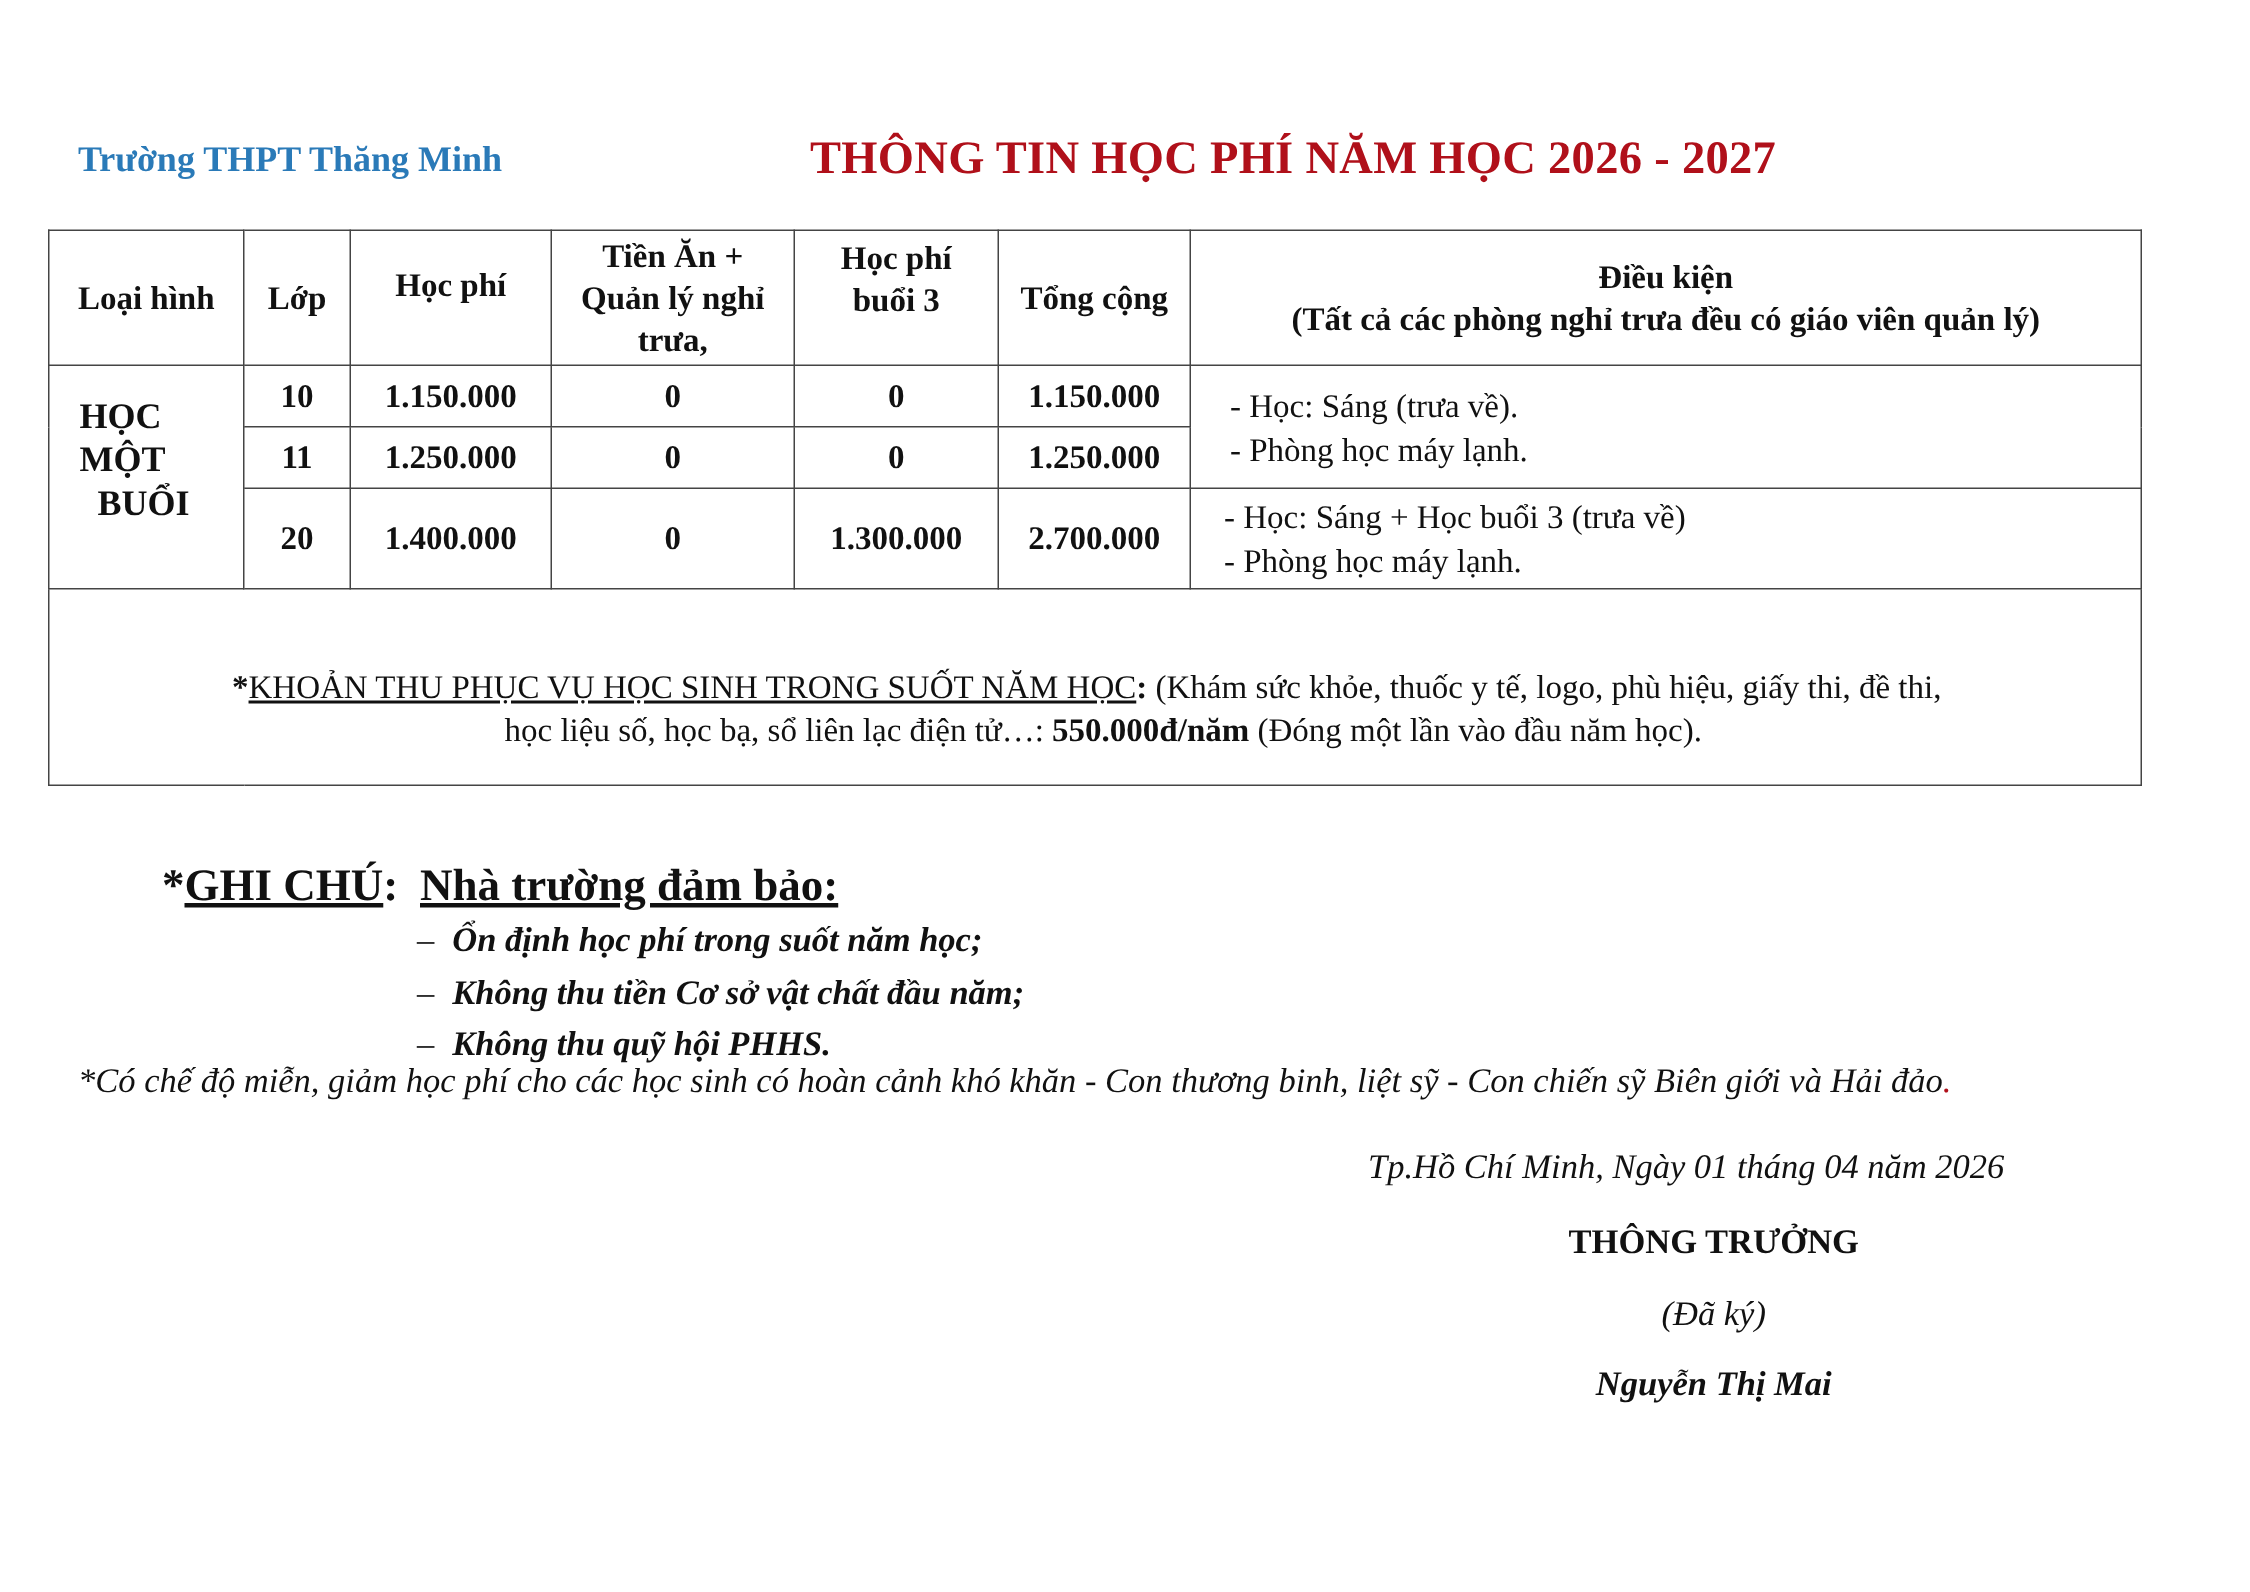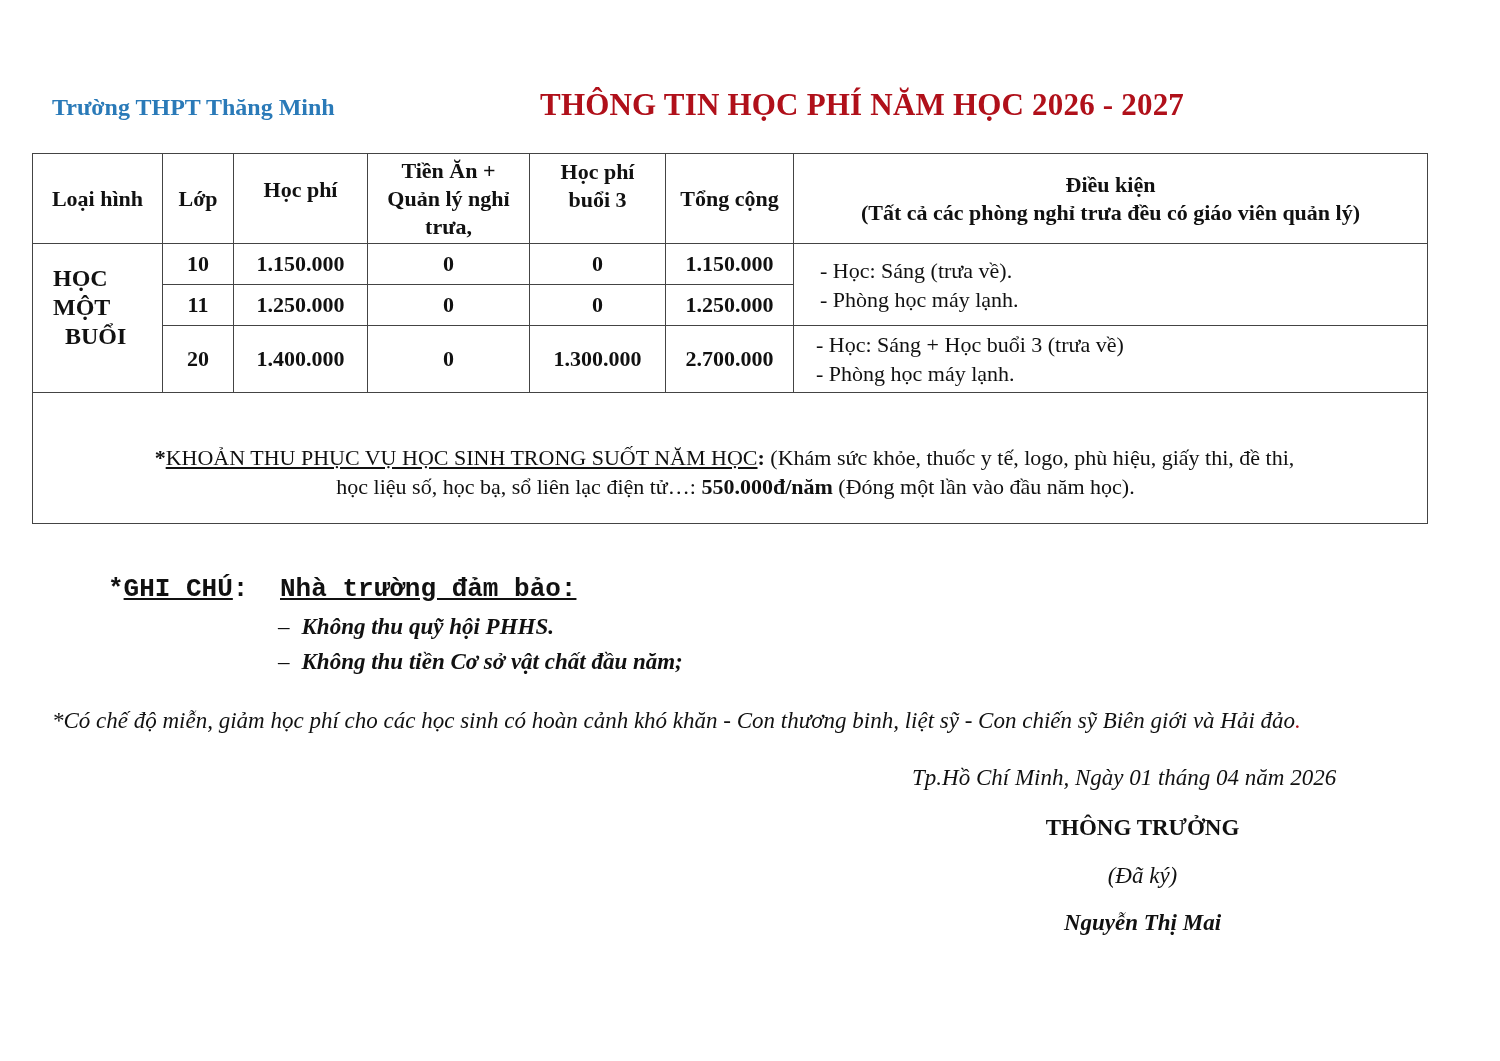--- a/index.html
+++ b/index.html
@@ -38,21 +38,21 @@
   }
   .cond span { display: block; }
   .cond12 { padding-left: 22px !important; }
   .khoan-row td { height: 130px; text-align: left; vertical-align: top; }
   .khoan {
     padding: 28px 20px 0 9px; line-height: 29px;
   }
   .khoan .lbl { font-weight: normal; text-decoration: underline; }
   .khoan .line2 { display: block; padding-left: 22px; }
   .notes {
-    position: absolute; left: 108px; top: 574px; font-size: 26px; font-family: Liberation Mono, monospace;
+    position: absolute; left: 108px; top: 574px; font-size: 30px;
   }
   .notes .head { font-weight: bold; }
   .notes .u { text-decoration: underline; }
   .ghi-chu { display: inline-block; width: 172px; }
   .note-list {
     position: absolute; left: 278px; top: 610px; font-size: 23px;
     font-weight: bold; font-style: italic; line-height: 34.5px;
   }
   .note-list .dash { font-style: normal; font-weight: normal; margin-right: 12px; }
   .exempt {
@@ -147,21 +147,22 @@
       </div>
     </td>
   </tr>
 </tbody>
   </table>
 
 <div class="notes">
   <span class="ghi-chu head"><span>*</span><span class="u">GHI CHÚ</span><span>:</span></span><span class="head u">Nhà trường đảm bảo:</span>
 </div>
 <div class="note-list">
+  <div><span class="dash">–</span><span>Ổn định học phí trong suốt năm học;</span></div>
+  <div><span class="dash">–</span><span>Không thu tiền Cơ sở vật chất đầu năm;</span></div>
   <div><span class="dash">–</span><span>Không thu quỹ hội PHHS.</span></div>
-  <div><span class="dash">–</span><span>Không thu tiền Cơ sở vật chất đầu năm;</span></div>
 </div>
 <div class="exempt"><span>*Có chế độ miễn, giảm học phí cho các học sinh có hoàn cảnh khó khăn - Con thương binh, liệt sỹ - Con chiến sỹ Biên giới và Hải đảo</span><span class="dot">.</span></div>
 
 <div class="date">Tp.Hồ Chí Minh, Ngày 01 tháng 04 năm 2026</div>
 <div class="sign sign-title">THÔNG TRƯỞNG</div>
 <div class="sign sign-note">(Đã ký)</div>
 <div class="sign sign-name">Nguyễn Thị Mai</div>
 
 </body></html>

